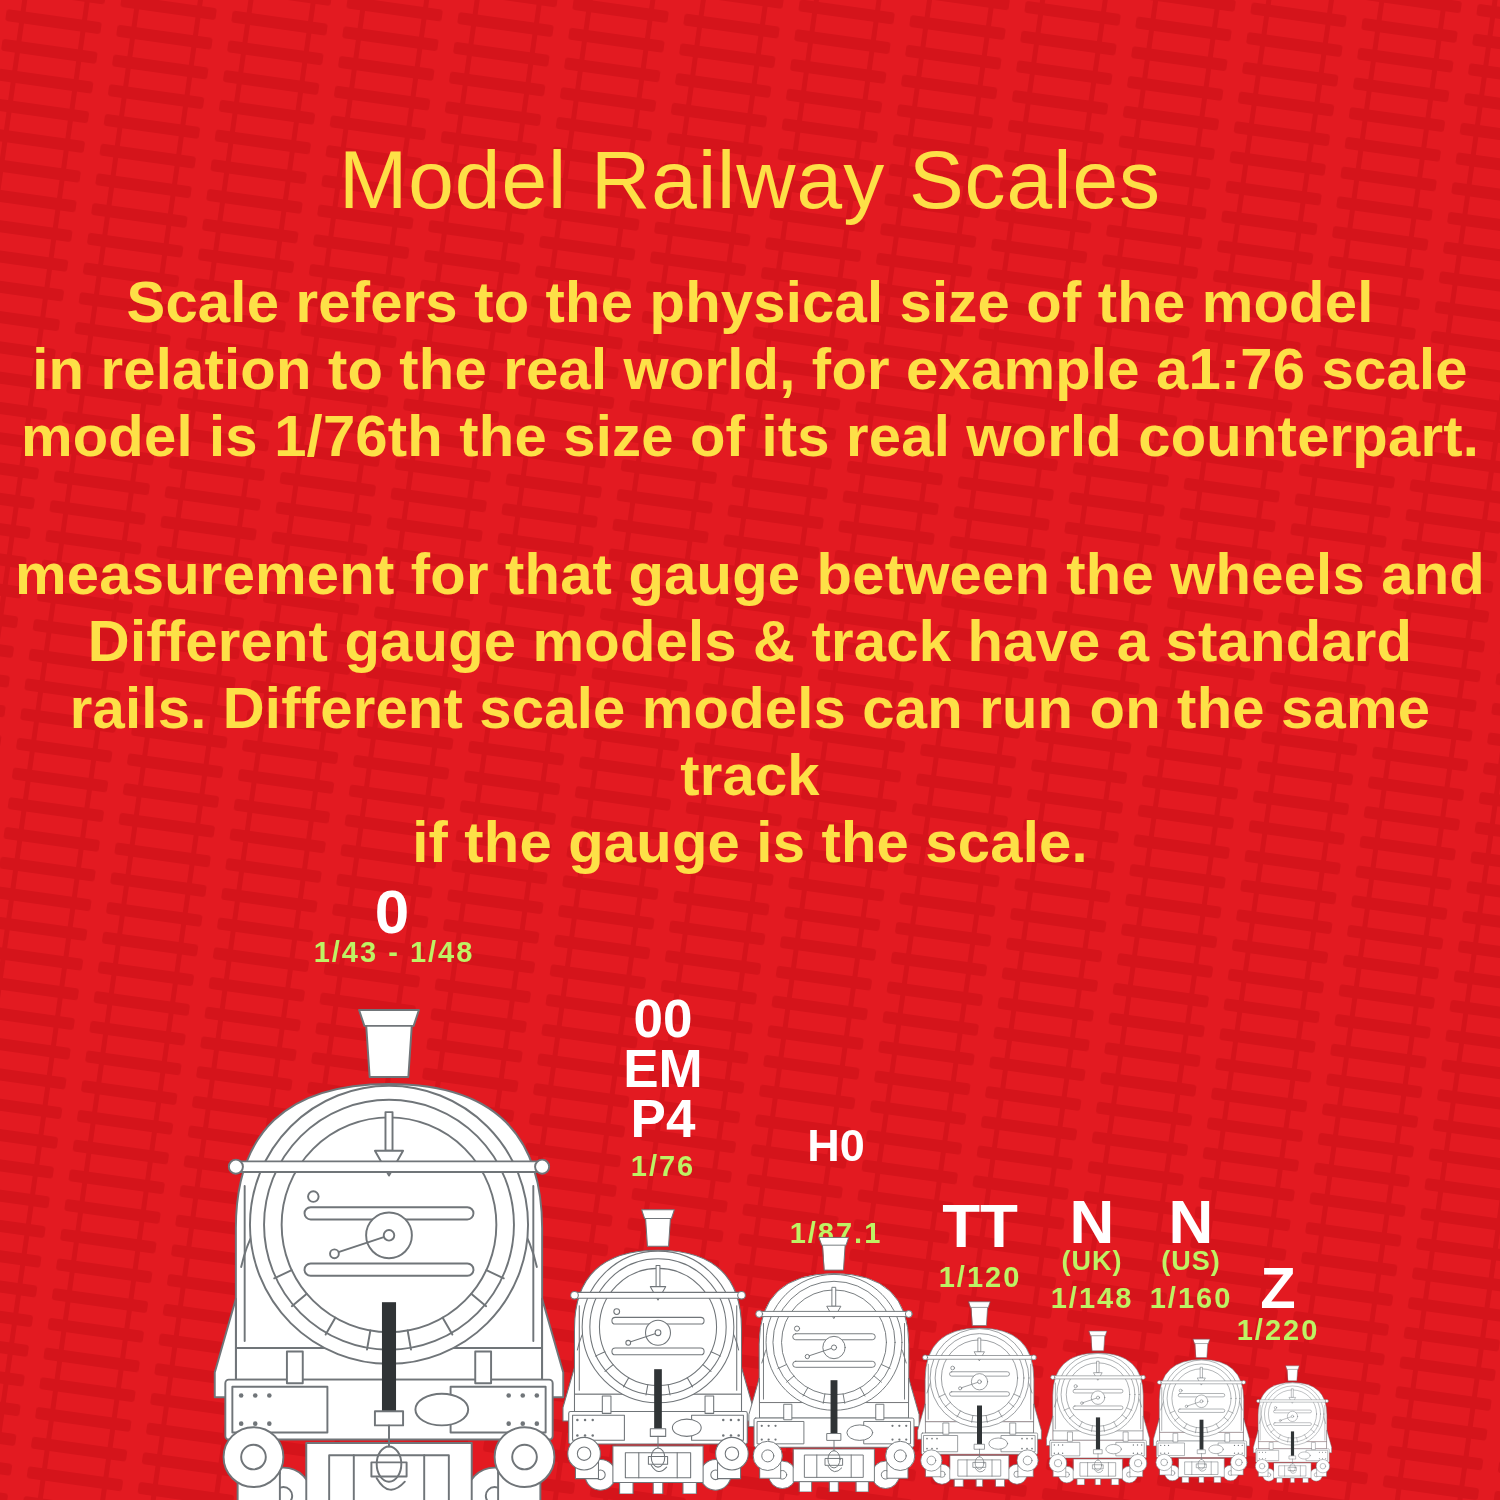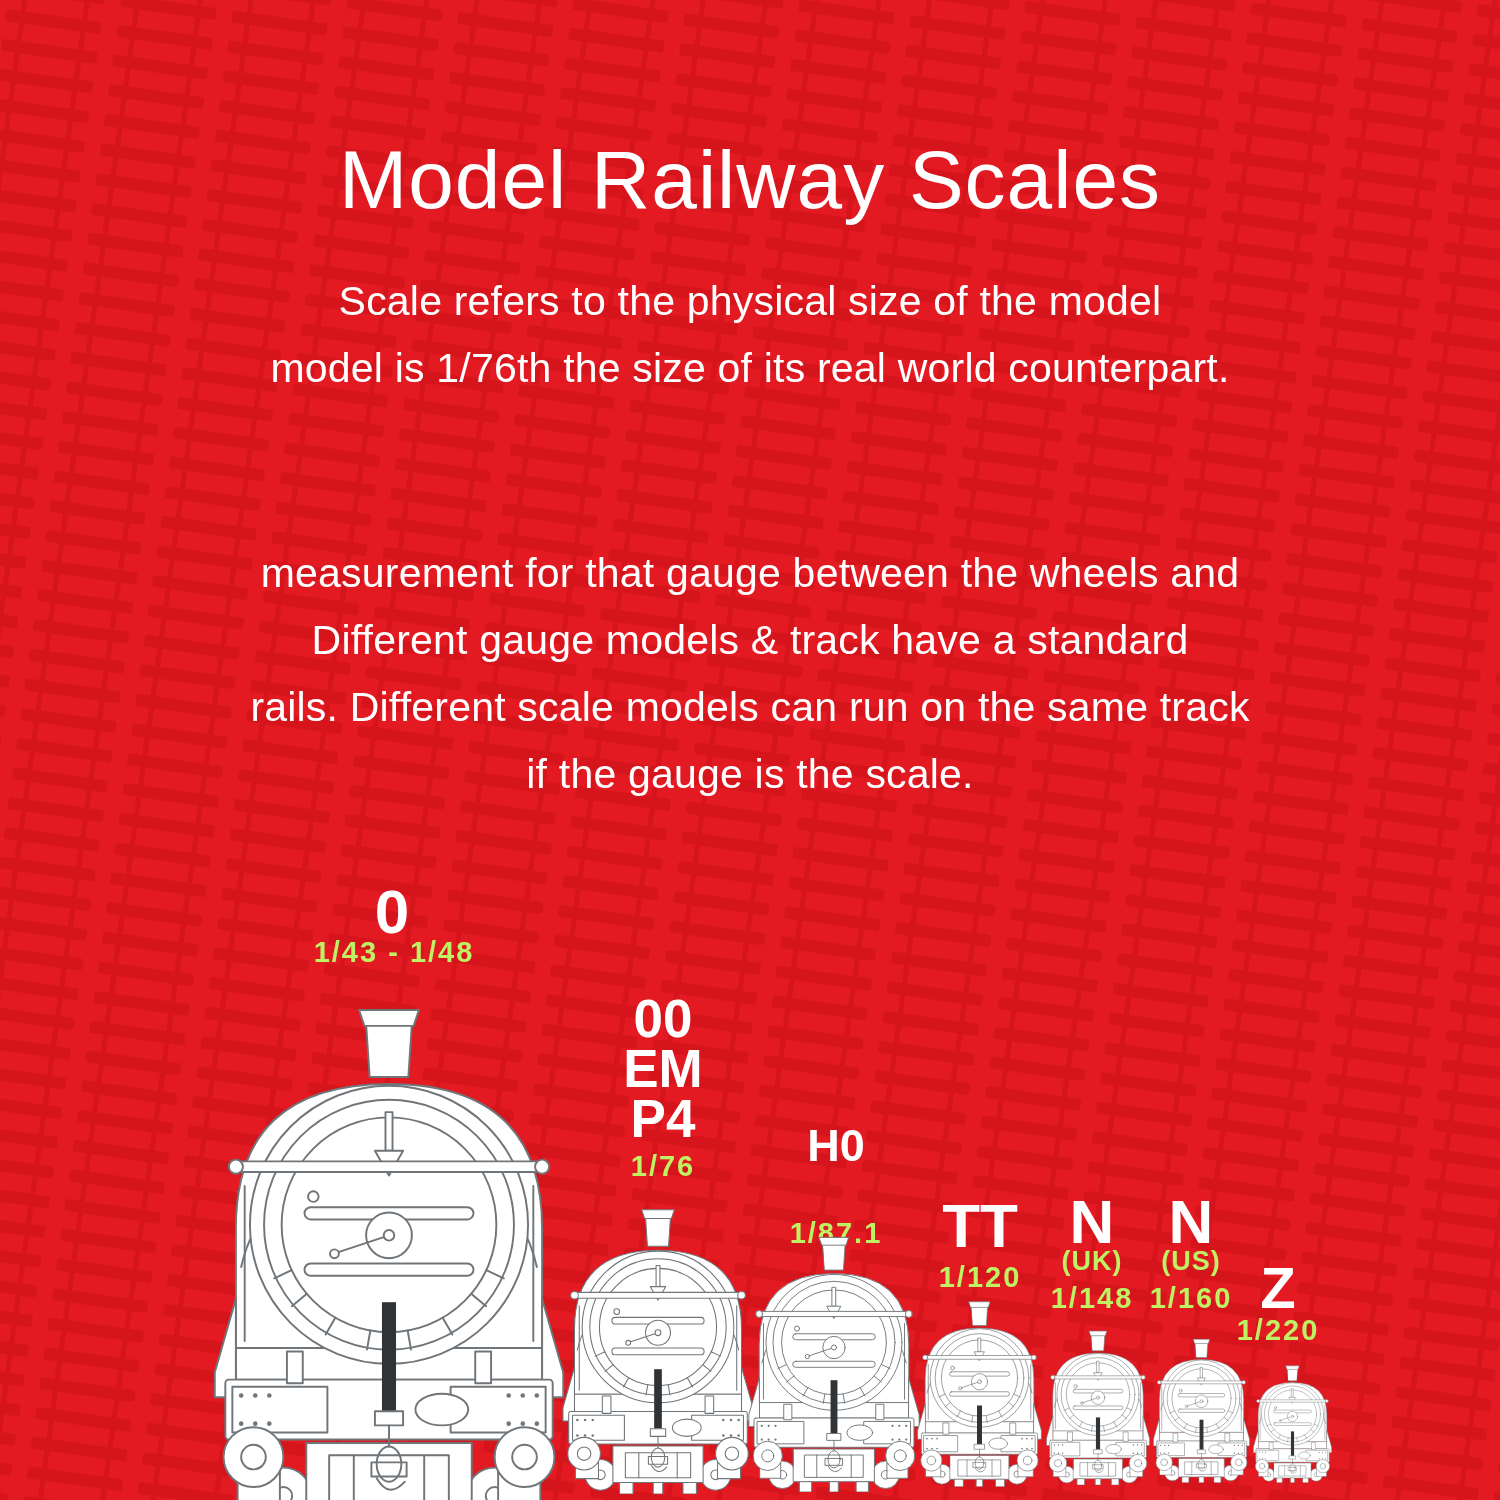--- a/index.html
+++ b/index.html
@@ -5,23 +5,23 @@
   html,body{margin:0;padding:0;}
   body{
     width:1500px;height:1500px;position:relative;overflow:hidden;
     background:#e31a21;
     font-family:"Liberation Sans", sans-serif;
     -webkit-font-smoothing:antialiased;
   }
   svg.bg{position:absolute;left:0;top:0;z-index:0;}
   .layer{position:absolute;left:0;top:0;width:1500px;height:1500px;z-index:1;}
 
-  .center-text{position:absolute;left:0;right:0;text-align:center;color:#ffffff;}
+  .center-text{position:absolute;left:0;right:0;text-align:center;color:#fde047;}
   .title{top:78px;font-size:82px;font-weight:400;letter-spacing:1px;}
-  .para{line-height:67px;font-size:41px;font-weight:400;letter-spacing:.2px;}
+  .para{line-height:67px;font-size:58px;font-weight:700;letter-spacing:.2px;}
   .para .line{display:block;}
   .p1{top:268px;}
   .p2{top:540px;}
 
   .scale-label{position:absolute;text-align:center;color:#ffffff;font-weight:700;}
   .scale-ratio{position:absolute;text-align:center;color:#bef264;font-weight:700;
                font-size:29px;letter-spacing:2px;}
   .scale-qual{position:absolute;text-align:center;color:#bef264;font-weight:700;
               font-size:27px;letter-spacing:1px;}
 
@@ -187,20 +187,21 @@
   <rect width="1500" height="1500" fill="#e31a21"></rect>
   <rect width="1500" height="1500" fill="url(#tracks)" opacity="0.5"></rect>
 </svg>
 
 <div class="layer">
 
   <h1 class="center-text title">Model Railway Scales</h1>
 
   <div class="center-text para p1">
     <span class="line">Scale refers to the physical size of the model</span>
+    <span class="line">in relation to the real world, for example a1:76 scale</span>
     <span class="line">model is 1/76th the size of its real world counterpart.</span>
   </div>
 
   <div class="center-text para p2">
     <span class="line">measurement for that gauge between the wheels and</span>
     <span class="line">Different gauge models &amp; track have a standard</span>
     <span class="line">rails. Different scale models can run on the same track</span>
     <span class="line">if the gauge is the scale.</span>
   </div>
 

